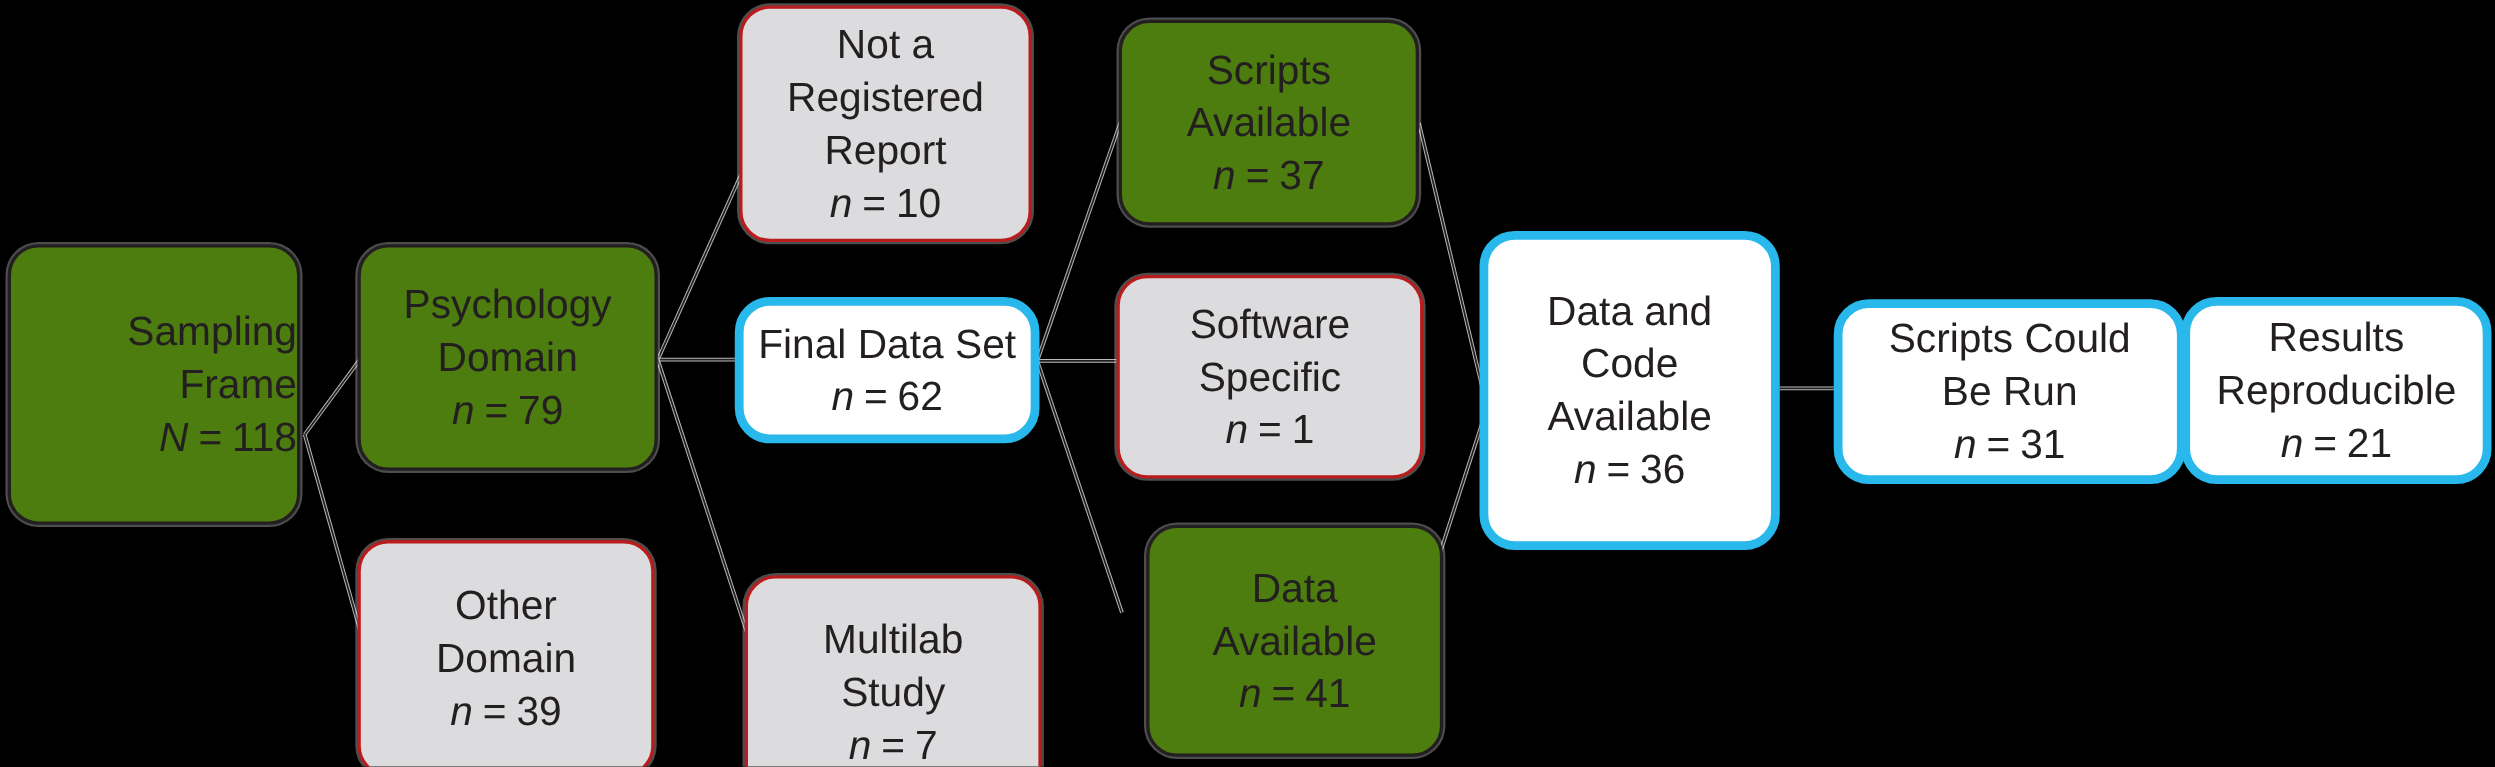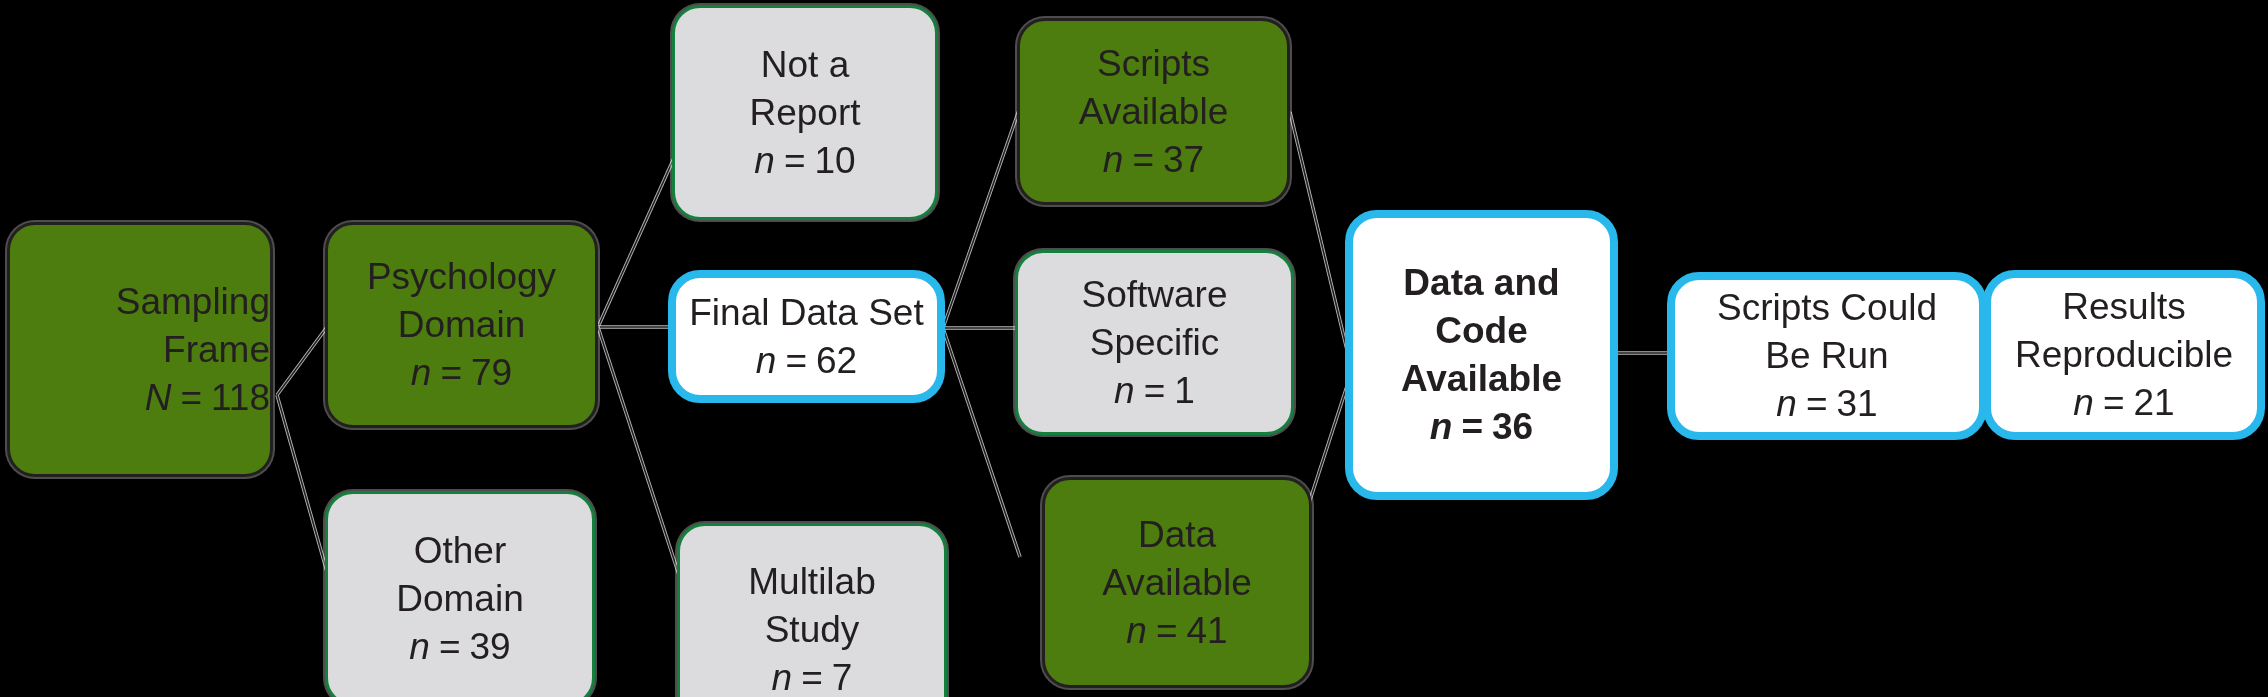--- a/index.html
+++ b/index.html
@@ -26,21 +26,21 @@
     line-height:48px;
     z-index:2;
   }
   .style-white{
     background:#4d7c0f;
     border:3px solid #231f20;
     box-shadow:0 0 0 2px rgba(255,255,255,0.30);
   }
   .style-gray{
     background:#dcdcde;
-    border:3px solid #15803d;
+    border:3px solid #b91c1c;
     box-shadow:0 0 0 2px rgba(255,255,255,0.30);
   }
   .style-blue{
     background:#ffffff;
     border:8px solid #29b8ec;
     border-radius:32px;
   }
   .lbl{display:block;}
   .stat{display:block;white-space:nowrap;}
   .stat i{font-style:italic;}
@@ -48,21 +48,21 @@
 
   .n1{left:7px;top:222px;width:266px;height:255px;align-items:flex-end;}
   .n2{left:325px;top:222px;width:273px;height:206px;}
   .n3{left:672px;top:5px;width:266px;height:215px;}
   .n4{left:668px;top:270px;width:277px;height:133px;}
   .n5{left:325px;top:475px;width:270px;height:215px;margin-top:16px;}
   .n6{left:677px;top:475px;width:270px;height:213px;margin-top:48px;}
   .n7{left:1017px;top:18px;width:273px;height:187px;}
   .n8{left:1015px;top:250px;width:279px;height:185px;}
   .n9{left:1018px;top:477px;width:270px;height:211px;margin-left:24px;}
-  .n10{left:1345px;top:210px;width:273px;height:290px;font-weight:bold;}
+  .n10{left:1345px;top:210px;width:273px;height:290px;}
   .n11{left:1667px;top:272px;width:320px;height:168px;}
   .n12{left:1983px;top:270px;width:282px;height:170px;align-items:center;}
 </style>
 </head>
 <body>
 
 <div id="canvas">
 
   <svg id="wires" viewBox="0 0 2268 697">
     <g>
@@ -128,20 +128,21 @@
   </div>
 
   <div class="node style-gray n5">
     <span class="lbl">Other</span>
     <span class="lbl">Domain</span>
     <span class="stat"><i>n</i><span class="eq">=</span><span>39</span></span>
   </div>
 
   <div class="node style-gray n3">
     <span class="lbl">Not a</span>
+    <span class="lbl">Registered</span>
     <span class="lbl">Report</span>
     <span class="stat"><i>n</i><span class="eq">=</span><span>10</span></span>
   </div>
 
   <div class="node style-blue n4">
     <span class="lbl">Final Data Set</span>
     <span class="stat"><i>n</i><span class="eq">=</span><span>62</span></span>
   </div>
 
   <div class="node style-gray n6">

